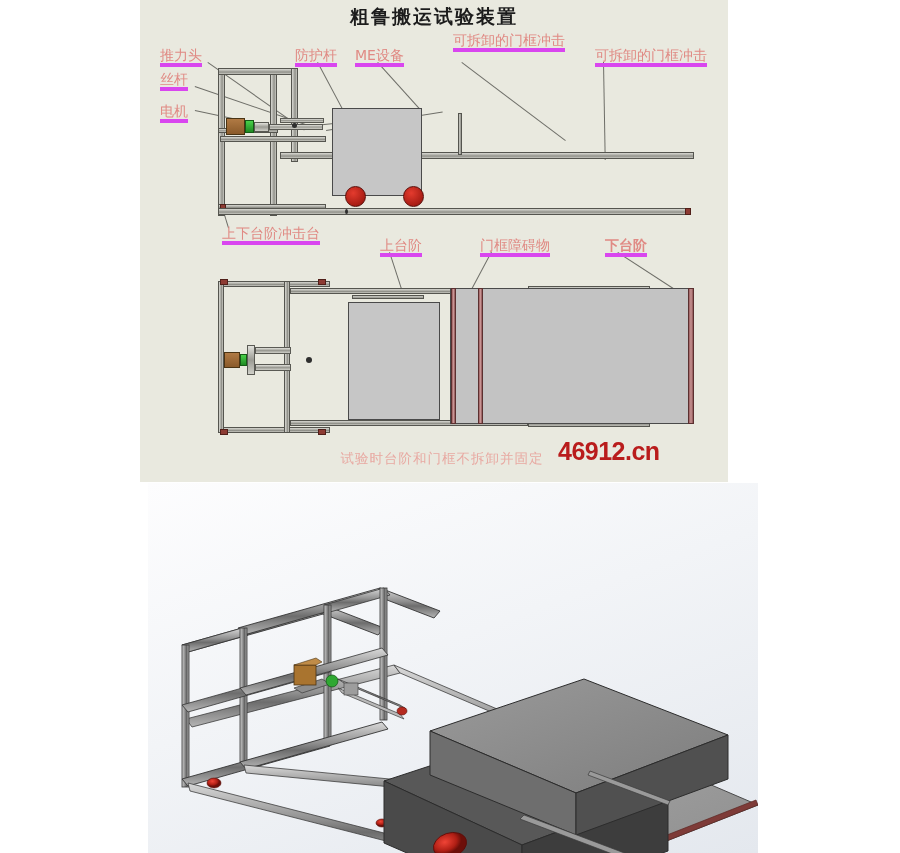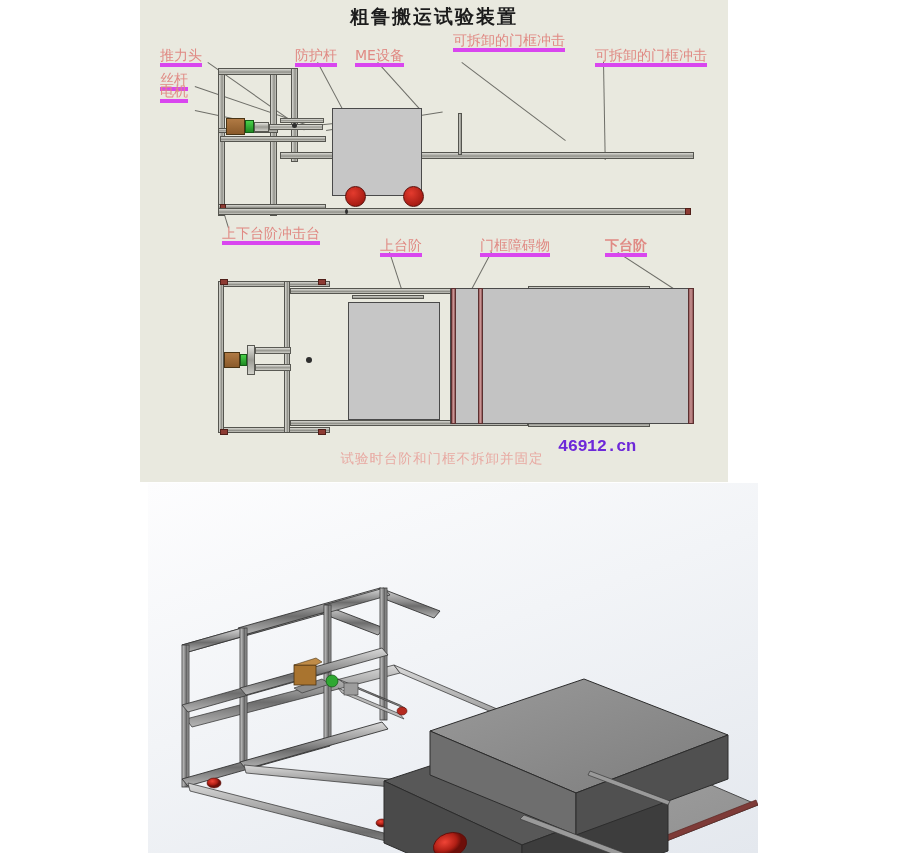--- a/index.html
+++ b/index.html
@@ -39,22 +39,22 @@
   .dot{position:absolute;background:#2e2e2e;border-radius:50%;}
   .redcap{position:absolute;background:#8d3b33;border:1px solid #511f19;box-sizing:border-box;}
 
   .caption{
     position:absolute;left:0;top:450px;width:604px;text-align:center;
     color:#e8a9a2;font-size:13.5px;letter-spacing:1px;
     font-family:"DejaVu Sans","Liberation Sans",sans-serif;
   }
   .watermark{
     position:absolute;left:418px;top:437px;
-    font-size:17px;font-weight:bold;color:#6d28d9;
-    font-family:Liberation Mono, monospace;letter-spacing:-0.5px;
+    font-size:25px;font-weight:bold;color:#b91c1c;
+    font-family:Liberation Sans, sans-serif;letter-spacing:-0.5px;
   }
 
   
   .render{
     position:absolute;left:148px;top:483px;width:610px;height:370px;
     background:linear-gradient(160deg,#fdfdfe 0%,#f2f4f7 45%,#e4e8ee 100%);
     overflow:hidden;
   }
   .render svg{position:absolute;left:0;top:0;}
 </style>
@@ -151,21 +151,21 @@
       <div class="redbar" style="left:311px;top:288px;width:5px;height:136px;"></div>
       <div class="redbar" style="left:338px;top:288px;width:5px;height:136px;"></div>
       <div class="redbar" style="left:548px;top:288px;width:6px;height:136px;"></div>
     </div>
 
     <div class="caption">试验时台阶和门框不拆卸并固定</div>
     <div class="watermark">46912.cn</div>
 
     <div class="lbl" style="left:20px;top:48px;">推力头</div>
     <div class="lbl" style="left:20px;top:72px;">丝杆</div>
-    <div class="lbl" style="left:20px;top:84px;">电机</div>
+    <div class="lbl" style="left:20px;top:104px;">电机</div>
     <div class="lbl" style="left:155px;top:48px;">防护杆</div>
     <div class="lbl" style="left:215px;top:48px;">ME设备</div>
     <div class="lbl" style="left:313px;top:33px;">可拆卸的门框冲击</div>
     <div class="lbl" style="left:455px;top:48px;">可拆卸的门框冲击</div>
     <div class="lbl" style="left:82px;top:226px;">上下台阶冲击台</div>
 
     <div class="lbl" style="left:240px;top:238px;">上台阶</div>
     <div class="lbl" style="left:340px;top:238px;">门框障碍物</div>
     <div class="lbl" style="left:465px;top:238px;font-weight:bold;">下台阶</div>
   </div>

